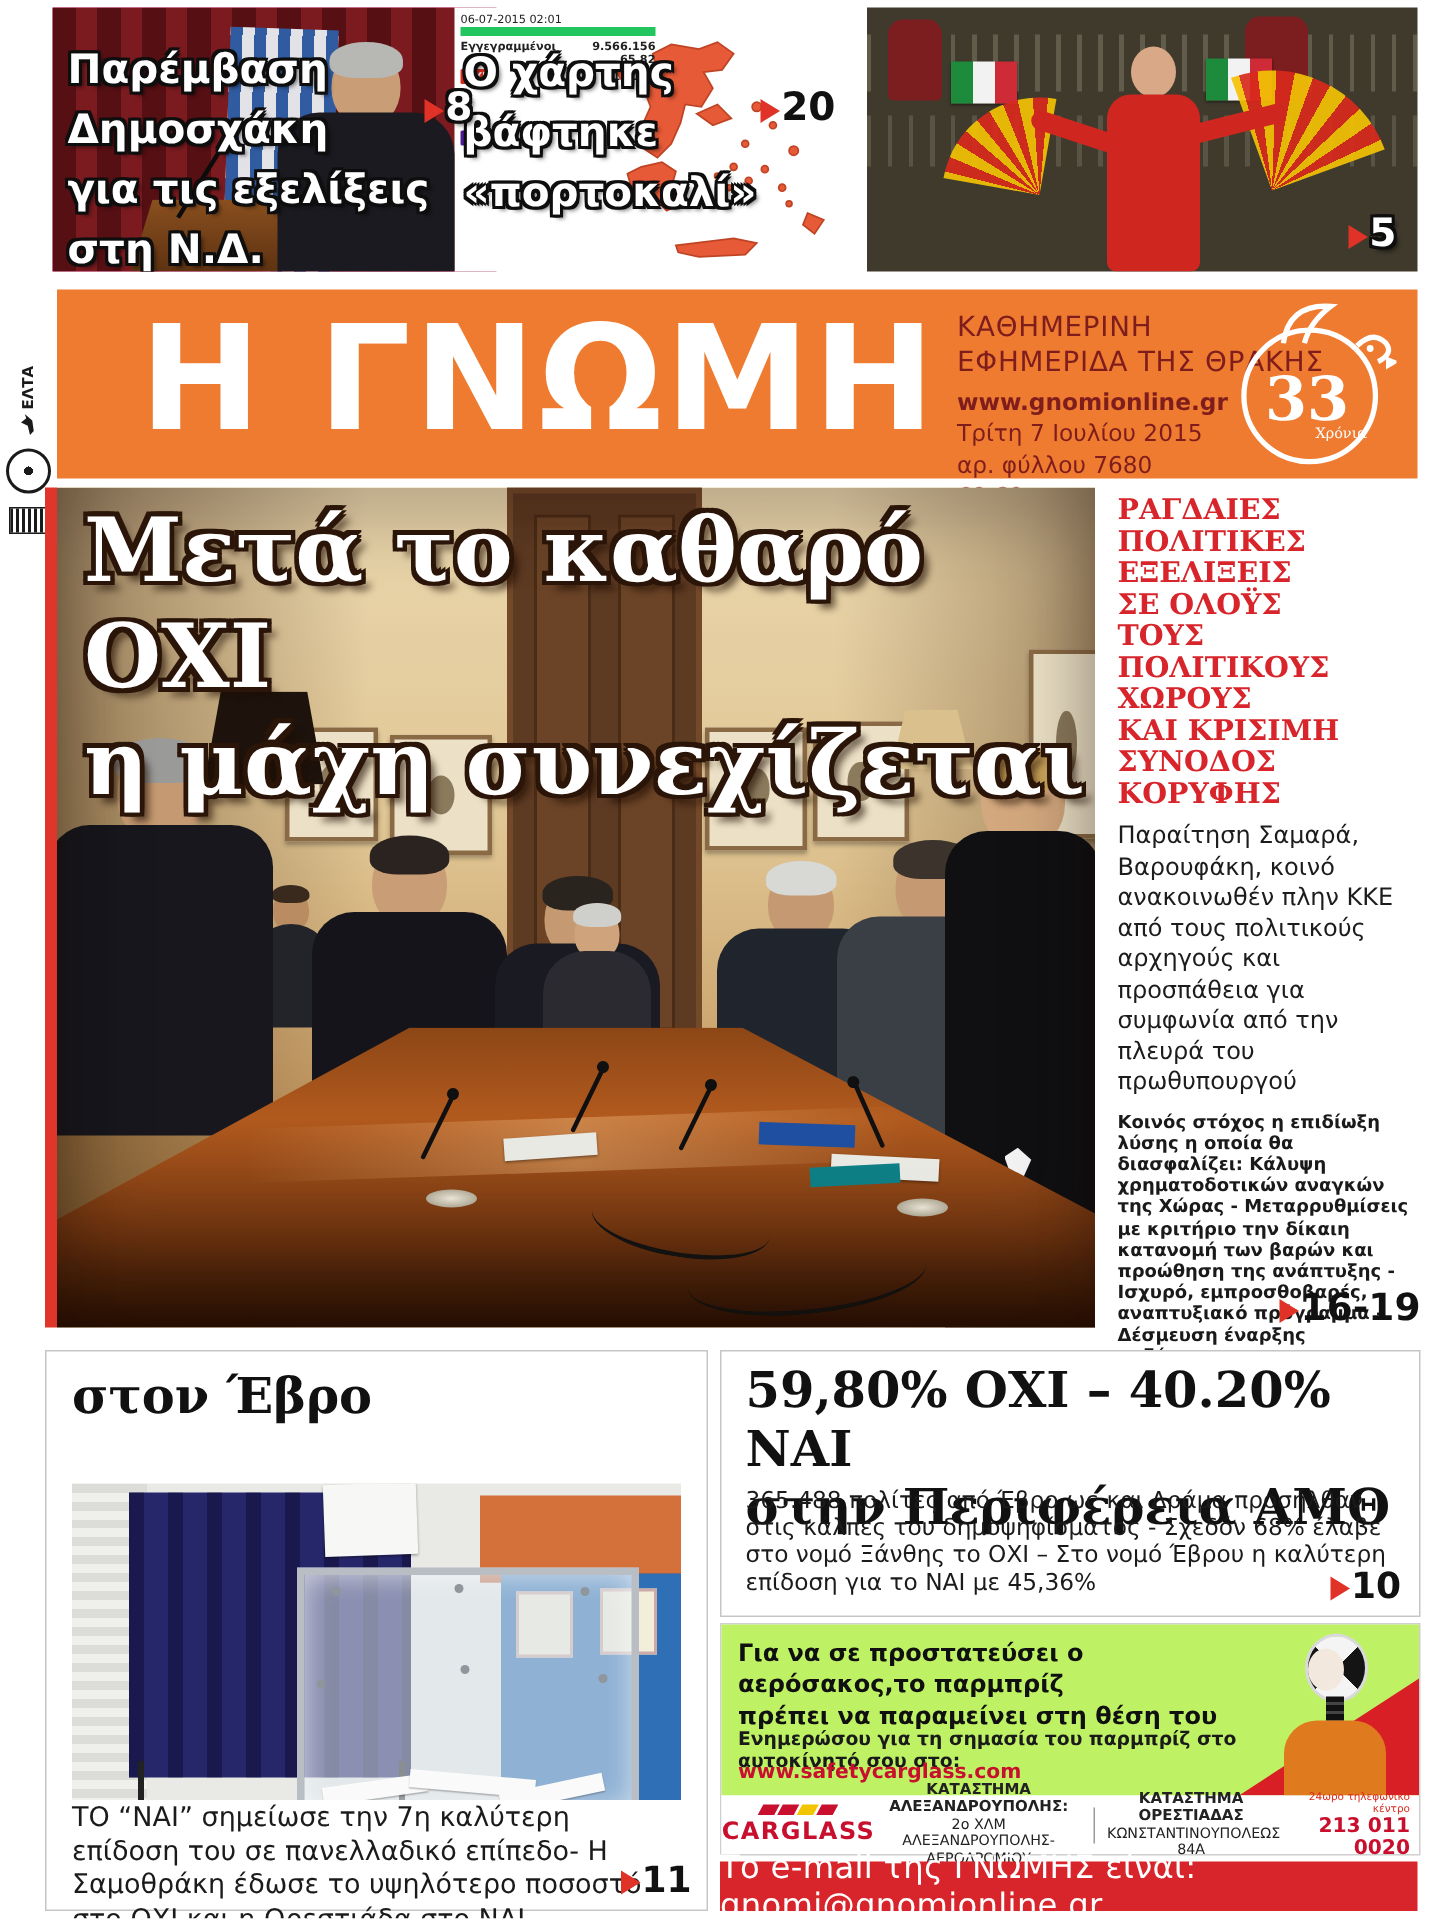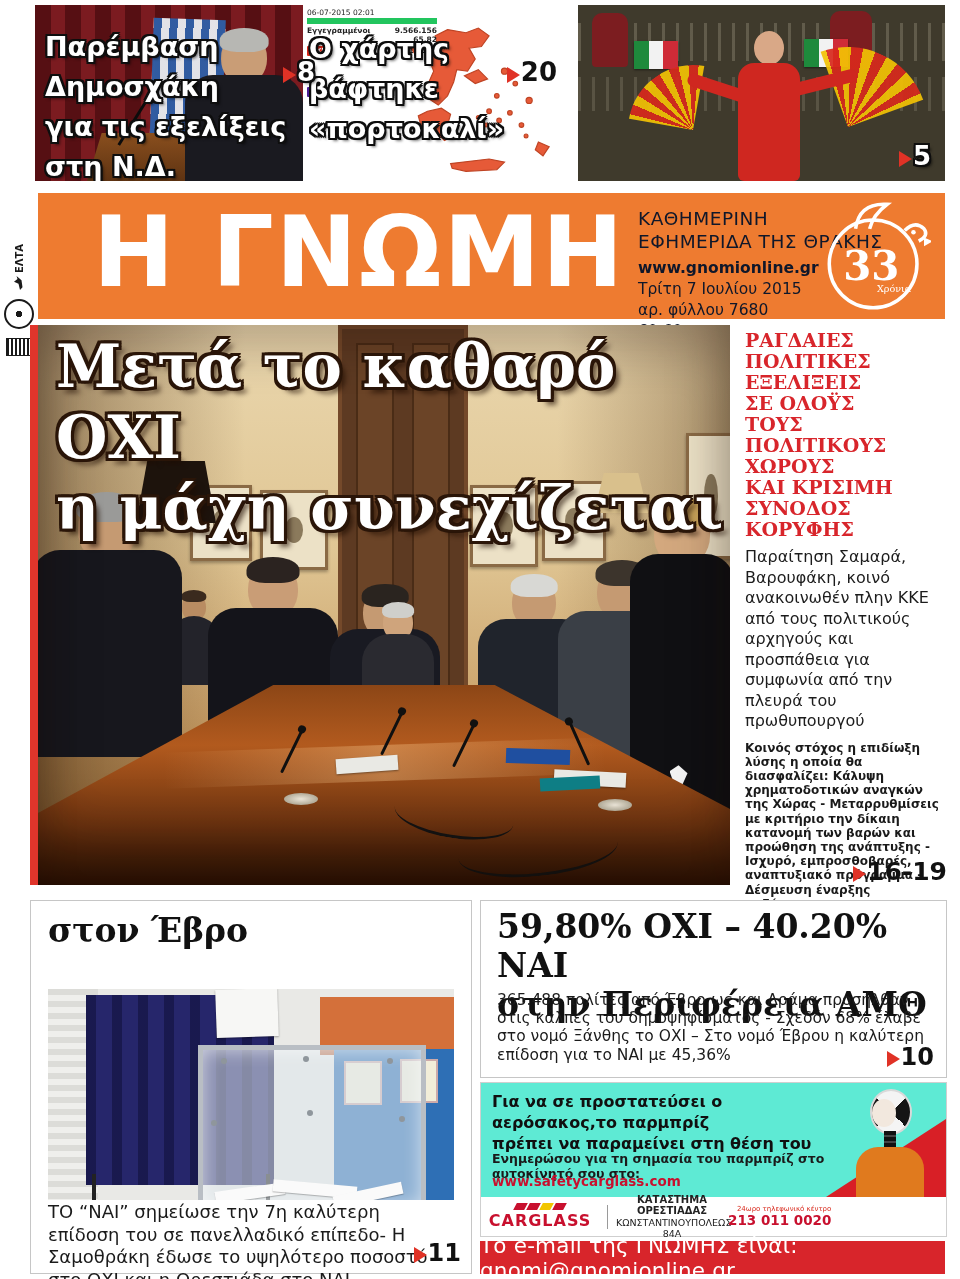--- a/index.html
+++ b/index.html
@@ -40,21 +40,21 @@
   .mapstats{position:absolute;left:4px;top:3px;z-index:1;font-size:7.5px;color:#333;width:130px;}
   .mapstats .ts{border-bottom:6px solid #22c55e;padding-bottom:1px;margin-bottom:2px;color:#222;}
   .mapstats .row{display:flex;justify-content:space-between;font-weight:bold;color:#222;}
   .tag{display:inline-block;color:#fff;font-weight:bold;font-size:7px;padding:1px 3px;border-radius:1px;}
   .tag-oxi{background:#d8291c;} .tag-nai{background:#4c1d95;margin-top:31px;}
 
   
   .masthead{position:absolute;left:38px;top:193px;width:907px;height:126px;background:#ee7b30;}
   .mh-title{position:absolute;left:55px;top:-4px;font-size:97px;line-height:128px;font-weight:bold;
      color:#fff;letter-spacing:2px;font-family:"DejaVu Sans",sans-serif;}
-  .mh-info{position:absolute;left:600px;top:14px;color:#0f172a;}
+  .mh-info{position:absolute;left:600px;top:14px;color:#7f1d1d;}
   .mh-sub{font-size:18.5px;line-height:23px;letter-spacing:.5px;}
   .mh-web{font-weight:bold;font-size:15.5px;margin-top:5px;line-height:21px;}
   .mh-line{font-size:15.5px;line-height:21px;}
   .dove{position:absolute;right:14px;top:6px;width:114px;height:114px;}
   .dove text{fill:#fff;font-family:"DejaVu Serif",serif;}
   
   .postal{position:absolute;left:-56px;top:282px;width:150px;height:36px;transform:rotate(-90deg);
      display:flex;align-items:center;justify-content:center;gap:9px;color:#1a1a1a;}
   .p-code{width:16px;height:24px;border:1px solid #1a1a1a;
      background:repeating-linear-gradient(180deg,#1a1a1a 0 2px,transparent 2px 4px);}
@@ -136,21 +136,21 @@
 
   
   .box-amth{position:absolute;left:480px;top:900px;width:465px;height:176px;border:1px solid #c6c6c6;background:#fff;}
   .h-amth{position:absolute;left:16px;top:6px;font-family:"DejaVu Serif",serif;font-weight:bold;
      font-size:33px;line-height:39px;color:#111;}
   .sum-amth{position:absolute;left:16px;top:90px;width:432px;font-size:15.5px;line-height:18.2px;color:#1b1b1b;}
   .ref-amth{position:absolute;right:12px;bottom:8px;}
 
   
   .ad{position:absolute;left:480px;top:1082px;width:465px;height:153px;border:1px solid #cfcfcf;background:#fff;}
-  .ad-yellow{position:absolute;left:0;top:0;right:0;height:114px;background:#5eead4;overflow:hidden;}
+  .ad-yellow{position:absolute;left:0;top:0;right:0;height:114px;background:#bef264;overflow:hidden;}
   .ad-head{position:absolute;left:11px;top:8px;font-size:16px;line-height:21px;font-weight:bold;color:#101010;width:345px;}
   .ad-info{position:absolute;left:11px;top:68px;font-size:12.5px;font-weight:600;color:#1a1a1a;width:345px;}
   .ad-url{position:absolute;left:11px;top:90px;font-size:13.5px;font-weight:bold;color:#c8102e;}
   .ad-tri{position:absolute;right:0;bottom:0;width:0;height:0;border-bottom:78px solid #d81f26;border-left:120px solid transparent;}
   .dummy{position:absolute;right:8px;top:6px;width:96px;height:108px;}
   .dummy .head{position:absolute;left:28px;top:0;width:38px;height:42px;border-radius:50%;
      background:conic-gradient(from -45deg,#f4f4f4 0 25%,#141414 0 50%,#f4f4f4 0 75%,#141414 0);border:2px solid #d9d9d9;}
   .dummy .face{position:absolute;left:30px;top:10px;width:24px;height:28px;border-radius:50%;background:#f2e8de;}
   .dummy .neck{position:absolute;left:42px;top:42px;width:12px;height:18px;
      background:repeating-linear-gradient(180deg,#111 0 4px,#444 4px 6px);}
@@ -436,20 +436,24 @@
     <div class="ad-strip">
       <div class="cg-logo">
         <div class="cg-stripes">
             <i></i>
             <i></i>
             <i class="y"></i>
             <i></i>
           </div>
         <div class="cg-word">CARGLASS</div>
       </div>
+      <div class="cg-store" style="width:158px;">
+        <b>ΚΑΤΑΣΤΗΜΑ ΑΛΕΞΑΝΔΡΟΥΠΟΛΗΣ:</b><br>
+        <span>2ο ΧΛΜ ΑΛΕΞΑΝΔΡΟΥΠΟΛΗΣ-ΑΕΡΟΔΡΟΜΙΟΥ</span>
+      </div>
       <div class="cg-div"></div>
       <div class="cg-store" style="width:112px;">
         <b>ΚΑΤΑΣΤΗΜΑ ΟΡΕΣΤΙΑΔΑΣ</b><br>
         <span>ΚΩΝΣΤΑΝΤΙΝΟΥΠΟΛΕΩΣ 84Α</span>
       </div>
       <div class="cg-phone">
         <div class="lbl">24ωρο τηλεφωνικό κέντρο</div>
         <div class="num">213 011 0020</div>
       </div>
     </div>

